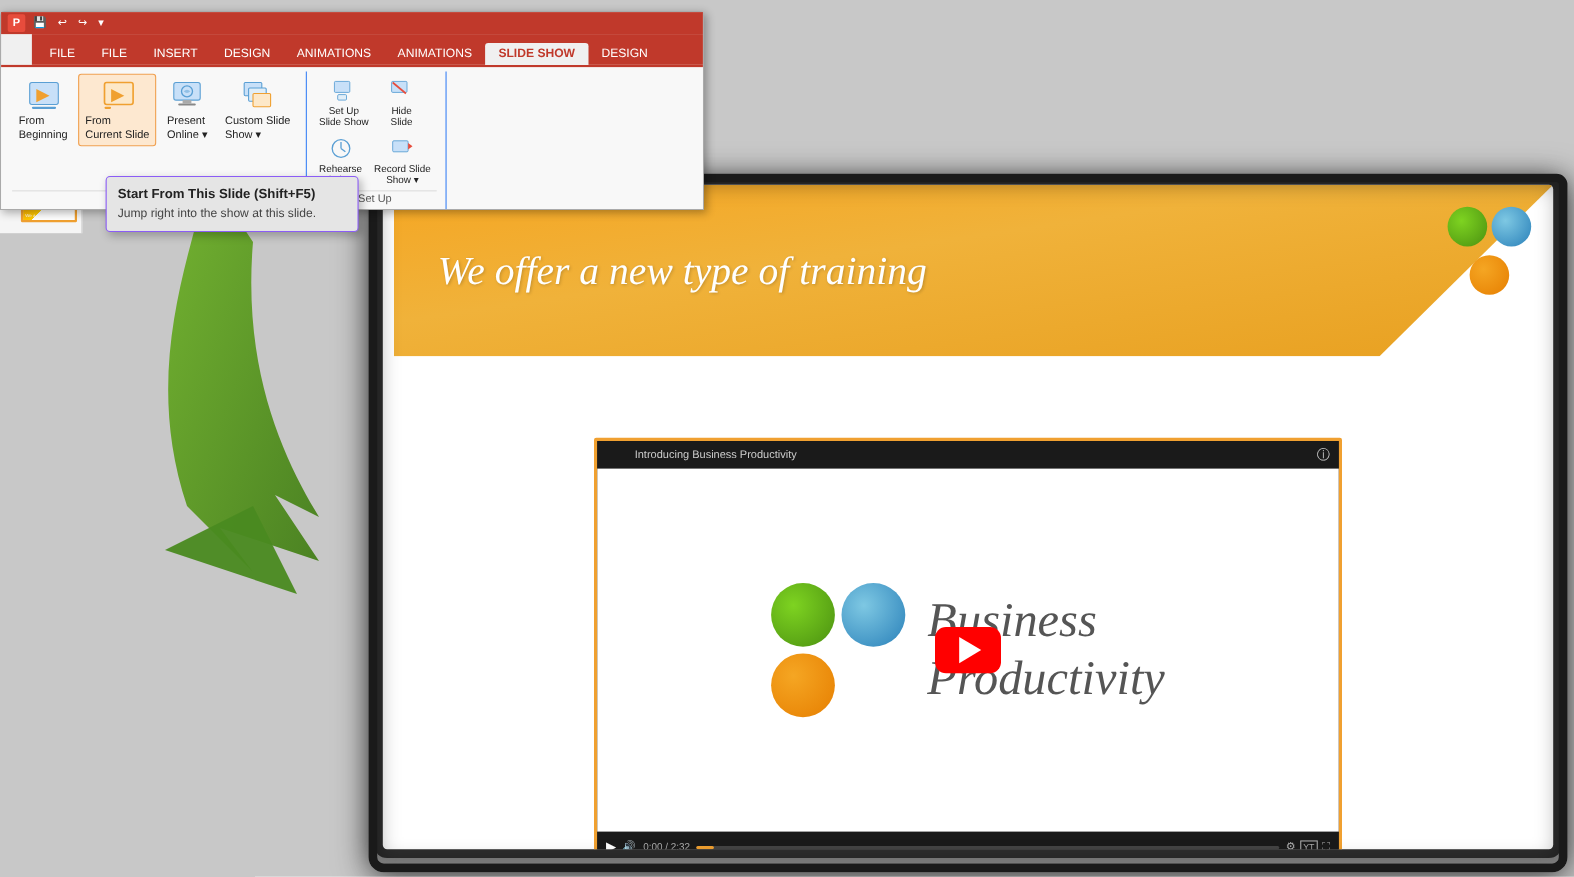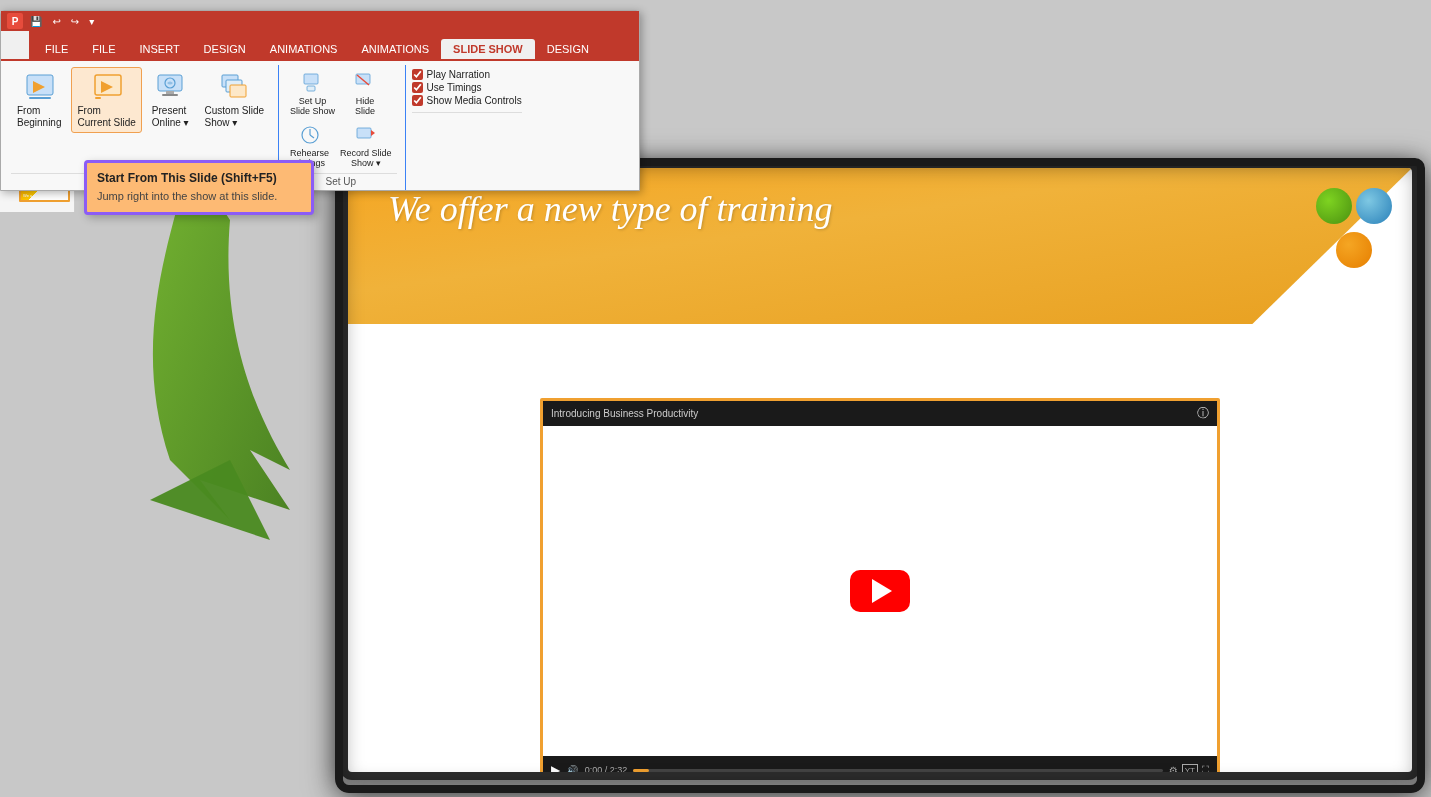--- a/index.html
+++ b/index.html
@@ -191,24 +191,24 @@
     .ribbon-checkbox-item input {
       width: 11px;
       height: 11px;
       accent-color: #c0392b;
     }
 
     
     .tooltip-popup {
       position: absolute;
       top: 160px;
-      left: 84px;
+      left: 96px;
       width: 230px;
-      background: #fdba74;
-      border: 3px solid #8b5cf6;
+      background: #e5e5e5;
+      border: 1px solid #8b5cf6;
       border-radius: 4px;
       box-shadow: 3px 3px 8px rgba(0,0,0,0.25);
       padding: 8px 10px;
       z-index: 20;
     }
     .tooltip-title {
       font-size: 12px;
       font-weight: bold;
       color: #222;
       margin-bottom: 4px;
@@ -292,26 +292,27 @@
       width: calc(100% - 16px);
       height: calc(100% - 16px);
       border-radius: 4px;
       overflow: hidden;
     }
 
     
     .slide-banner {
       position: absolute;
       top: 0;
-      left: 0;
+      left: 10px;
       right: 0;
       height: 156px;
       background: linear-gradient(to bottom right, #f5a623 0%, #f0b23a 40%, #e8a020 100%);
       clip-path: polygon(0 0, 100% 0, 85% 100%, 0 100%);
       display: flex;
+      align-items: center;
       padding: 20px 40px;
     }
 
     .slide-title-text {
       font-family: 'Palatino Linotype', 'Book Antiqua', Georgia, serif;
       font-style: italic;
       font-size: 36px;
       color: white;
       text-shadow: 1px 1px 3px rgba(0,0,0,0.2);
       font-weight: normal;
@@ -357,20 +358,21 @@
     .video-titlebar {
       background: #1a1a1a;
       padding: 4px 8px;
       display: flex;
       justify-content: space-between;
       align-items: center;
     }
     .video-titlebar-text {
       color: #ccc;
       font-size: 10px;
+      margin-left: 26px;
     }
     .video-info-icon {
       color: #ccc;
       font-size: 12px;
     }
 
     .video-screen {
       background: white;
       height: 330px;
       display: flex;
@@ -613,34 +615,20 @@
               </svg>
             </div>
             <div class="ribbon-btn-small-label">Record Slide<br>Show ▾</div>
           </div>
         </div>
       </div>
       <div class="ribbon-group-label">Set Up</div>
     </div>
 
     <div class="ribbon-group">
-      <div class="ribbon-checkboxes">
-        <label class="ribbon-checkbox-item">
-          <input type="checkbox" checked="" style="">
-          <span>Play Narration</span>
-        </label>
-        <label class="ribbon-checkbox-item">
-          <input type="checkbox" checked="" style="">
-          <span>Use Timings</span>
-        </label>
-        <label class="ribbon-checkbox-item">
-          <input type="checkbox" checked="" style="">
-          <span>Show Media Controls</span>
-        </label>
-      </div>
       <div class="ribbon-group-label"></div>
     </div>
 
   </div>
 </div>
 
 <div class="tooltip-popup">
   <div class="tooltip-title">Start From This Slide (Shift+F5)</div>
   <div class="tooltip-body">Jump right into the show at this slide.</div>
 </div>
@@ -688,20 +676,36 @@
       </div>
     </div>
 
     <div class="video-container">
       <div class="video-titlebar">
         <span class="video-titlebar-text">Introducing Business Productivity</span>
         <span class="video-info-icon">ⓘ</span>
       </div>
 
       <div class="video-screen">
+        <div class="video-logo-section">
+          <div class="video-circles">
+            <div class="video-circles-row">
+              <div class="vid-circle lg green"></div>
+              <div class="vid-circle lg blue"></div>
+            </div>
+            <div class="video-circles-row">
+              <div class="vid-circle lg orange"></div>
+            </div>
+          </div>
+
+          <div class="video-brand-text">
+            <div class="video-brand-line1">Business</div>
+            <div class="video-brand-line2">Productivity</div>
+          </div>
+        </div>
 
         <div class="play-btn-overlay">
           <div class="play-triangle"></div>
         </div>
       </div>
 
       <div class="video-controls">
         <span class="vc-play">▶</span>
         <span class="vc-vol">🔊</span>
         <span class="vc-time">

